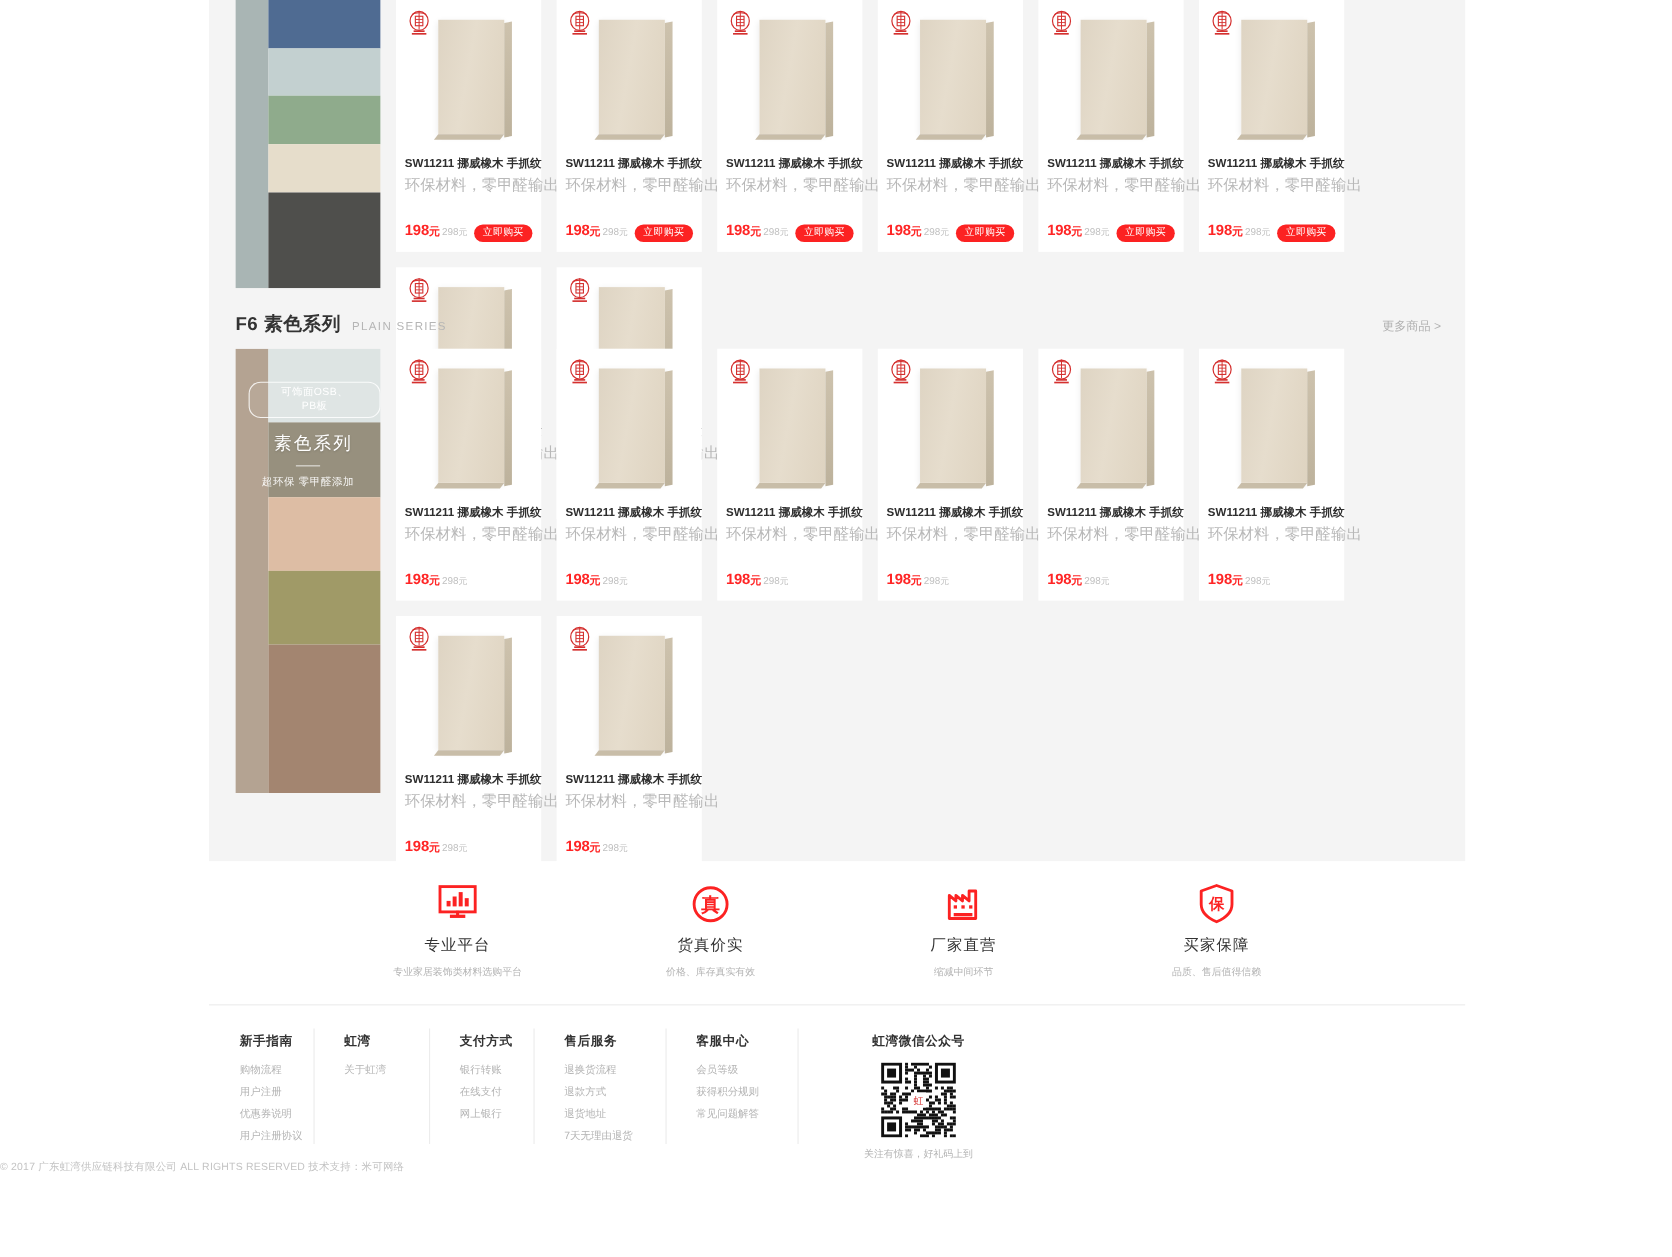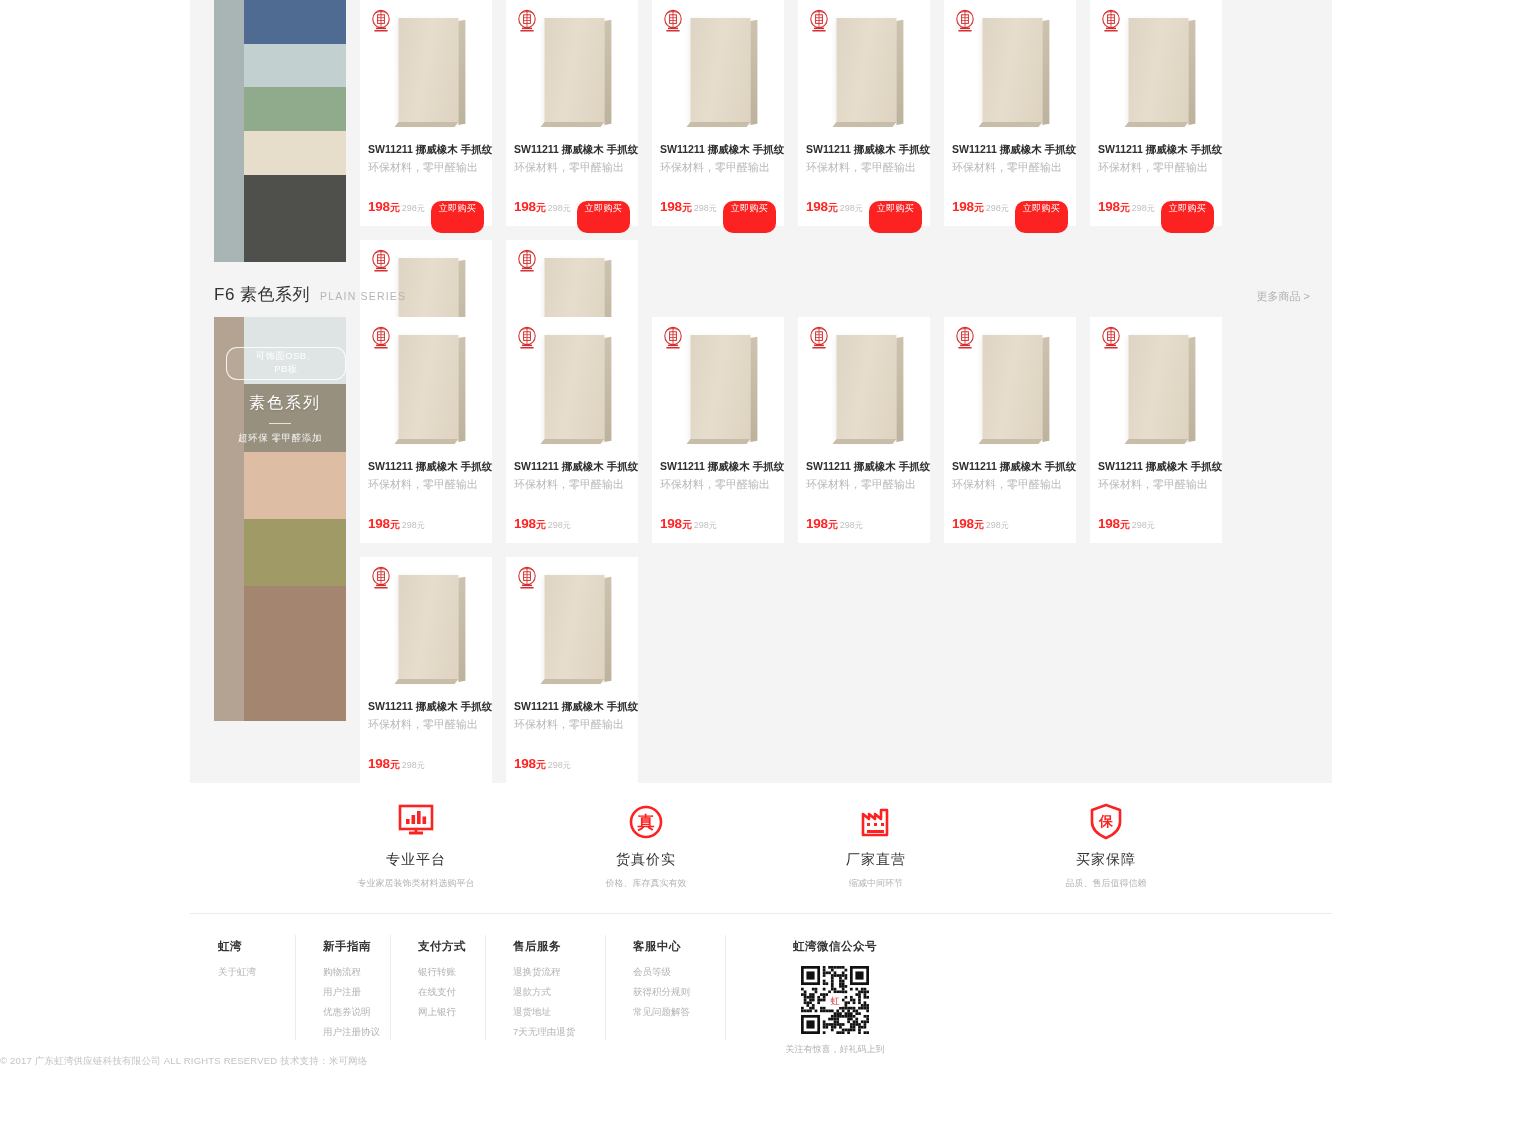--- a/index.html
+++ b/index.html
@@ -20,21 +20,21 @@
   }
 
   
   .section { position: absolute; left: 214px; width: 1096px; }
 
   .section-head {
     display: flex; align-items: baseline; justify-content: space-between;
     height: 26px; margin-bottom: 8px;
   }
   .section-head-left { display: flex; align-items: baseline; gap: 10px; }
-  .sec-title-cn { font-size: 17px; color: #333; font-weight: 400; letter-spacing: .5px; }
+  .sec-title-cn { font-size: 17px; color: #333; font-weight: 700; letter-spacing: .5px; }
   .sec-title-en { font-size: 10.5px; color: #b5b5b5; letter-spacing: 1.2px; }
   .sec-more { font-size: 11px; color: #b0b0b0; text-decoration: none; cursor: pointer; }
 
   .section-body { display: flex; gap: 14px; align-items: flex-start; }
 
   
   .promo {
     position: relative; width: 132px; flex: 0 0 132px;
     overflow: hidden;
   }
@@ -82,29 +82,29 @@
     background: linear-gradient(180deg,#cdc2ad,#bdb29c);
     transform: skewY(-11deg); transform-origin: left top;
   }
   .board::before {
     content:""; position:absolute; left:0; bottom:-5px; width:100%; height:5px;
     background:#c8bda8; transform: skewX(-38deg); transform-origin: left top;
   }
 
   .card-body { padding: 0 8px; }
   .p-name { font-size: 10.5px; color: #2f2f2f; font-weight: 700; line-height: 1.35; white-space: nowrap; }
-  .p-desc { font-size: 11px; color: #b8b8b8; margin-top: 4px; white-space: nowrap; }
+  .p-desc { font-size: 14px; color: #b8b8b8; margin-top: 4px; white-space: nowrap; }
   .p-pricerow { display: flex; align-items: baseline; gap: 2px; margin-top: 24px; height: 19px; }
   .p-price { font-size: 13.5px; color: #ff2525; font-weight: 700; letter-spacing: -.2px; }
   .p-price .unit { font-size: 10px; }
   .p-old { font-size: 9px; color: #c0c0c0; text-decoration: none; }
   .p-old .unit { font-size: 8px; }
   .buy-btn {
     margin-left: auto; background: #fc2222; color:#fff; border:none; border-radius: 10px;
-    font-size: 9px; padding: 3px 8px 20px; cursor: pointer; letter-spacing:.3px;
+    font-size: 9px; padding: 3px 8px 4px; cursor: pointer; letter-spacing:.3px;
     font-family: inherit; white-space: nowrap; line-height:1;
   }
   .buy-btn.blank { width: 52px; height: 17px; padding:0; border-radius: 9px; }
 
   
   .features {
     position: absolute; left: 190px; top: 783px; width: 1142px; height: 130px;
     display: flex; align-items: flex-start; justify-content: center; background:#fff;
   }
   .feature { width: 230px; text-align: center; padding-top: 18px; }
@@ -626,33 +626,33 @@
           <path d="M19 3 L33 8 v12 c0 8-7 13-14 16 C12 33 5 28 5 20 V8 z" fill="none" stroke="#fc2222" stroke-width="2.6" stroke-linejoin="round"></path>
           <text x="19" y="24" text-anchor="middle" font-size="14" font-weight="700" fill="#fc2222" font-family="'Liberation Sans',sans-serif">保</text>
         </svg>
       </div>
       <div class="feature-t">买家保障</div>
       <div class="feature-d">品质、售后值得信赖</div>
     </div>
   </div>
 
   <div class="footer-links">
-    <div class="fcol fcol-brand">
-      <div class="fcol-h">虹湾</div>
-      <div>
-        <a>关于虹湾</a>
-      </div>
-    </div>
     <div class="fcol fcol-std">
       <div class="fcol-h">新手指南</div>
       <div>
         <a>购物流程</a>
         <a>用户注册</a>
         <a>优惠券说明</a>
         <a>用户注册协议</a>
+      </div>
+    </div>
+    <div class="fcol fcol-brand">
+      <div class="fcol-h">虹湾</div>
+      <div>
+        <a>关于虹湾</a>
       </div>
     </div>
     <div class="fcol fcol-std">
       <div class="fcol-h">支付方式</div>
       <div>
         <a>银行转账</a>
         <a>在线支付</a>
         <a>网上银行</a>
       </div>
     </div>

